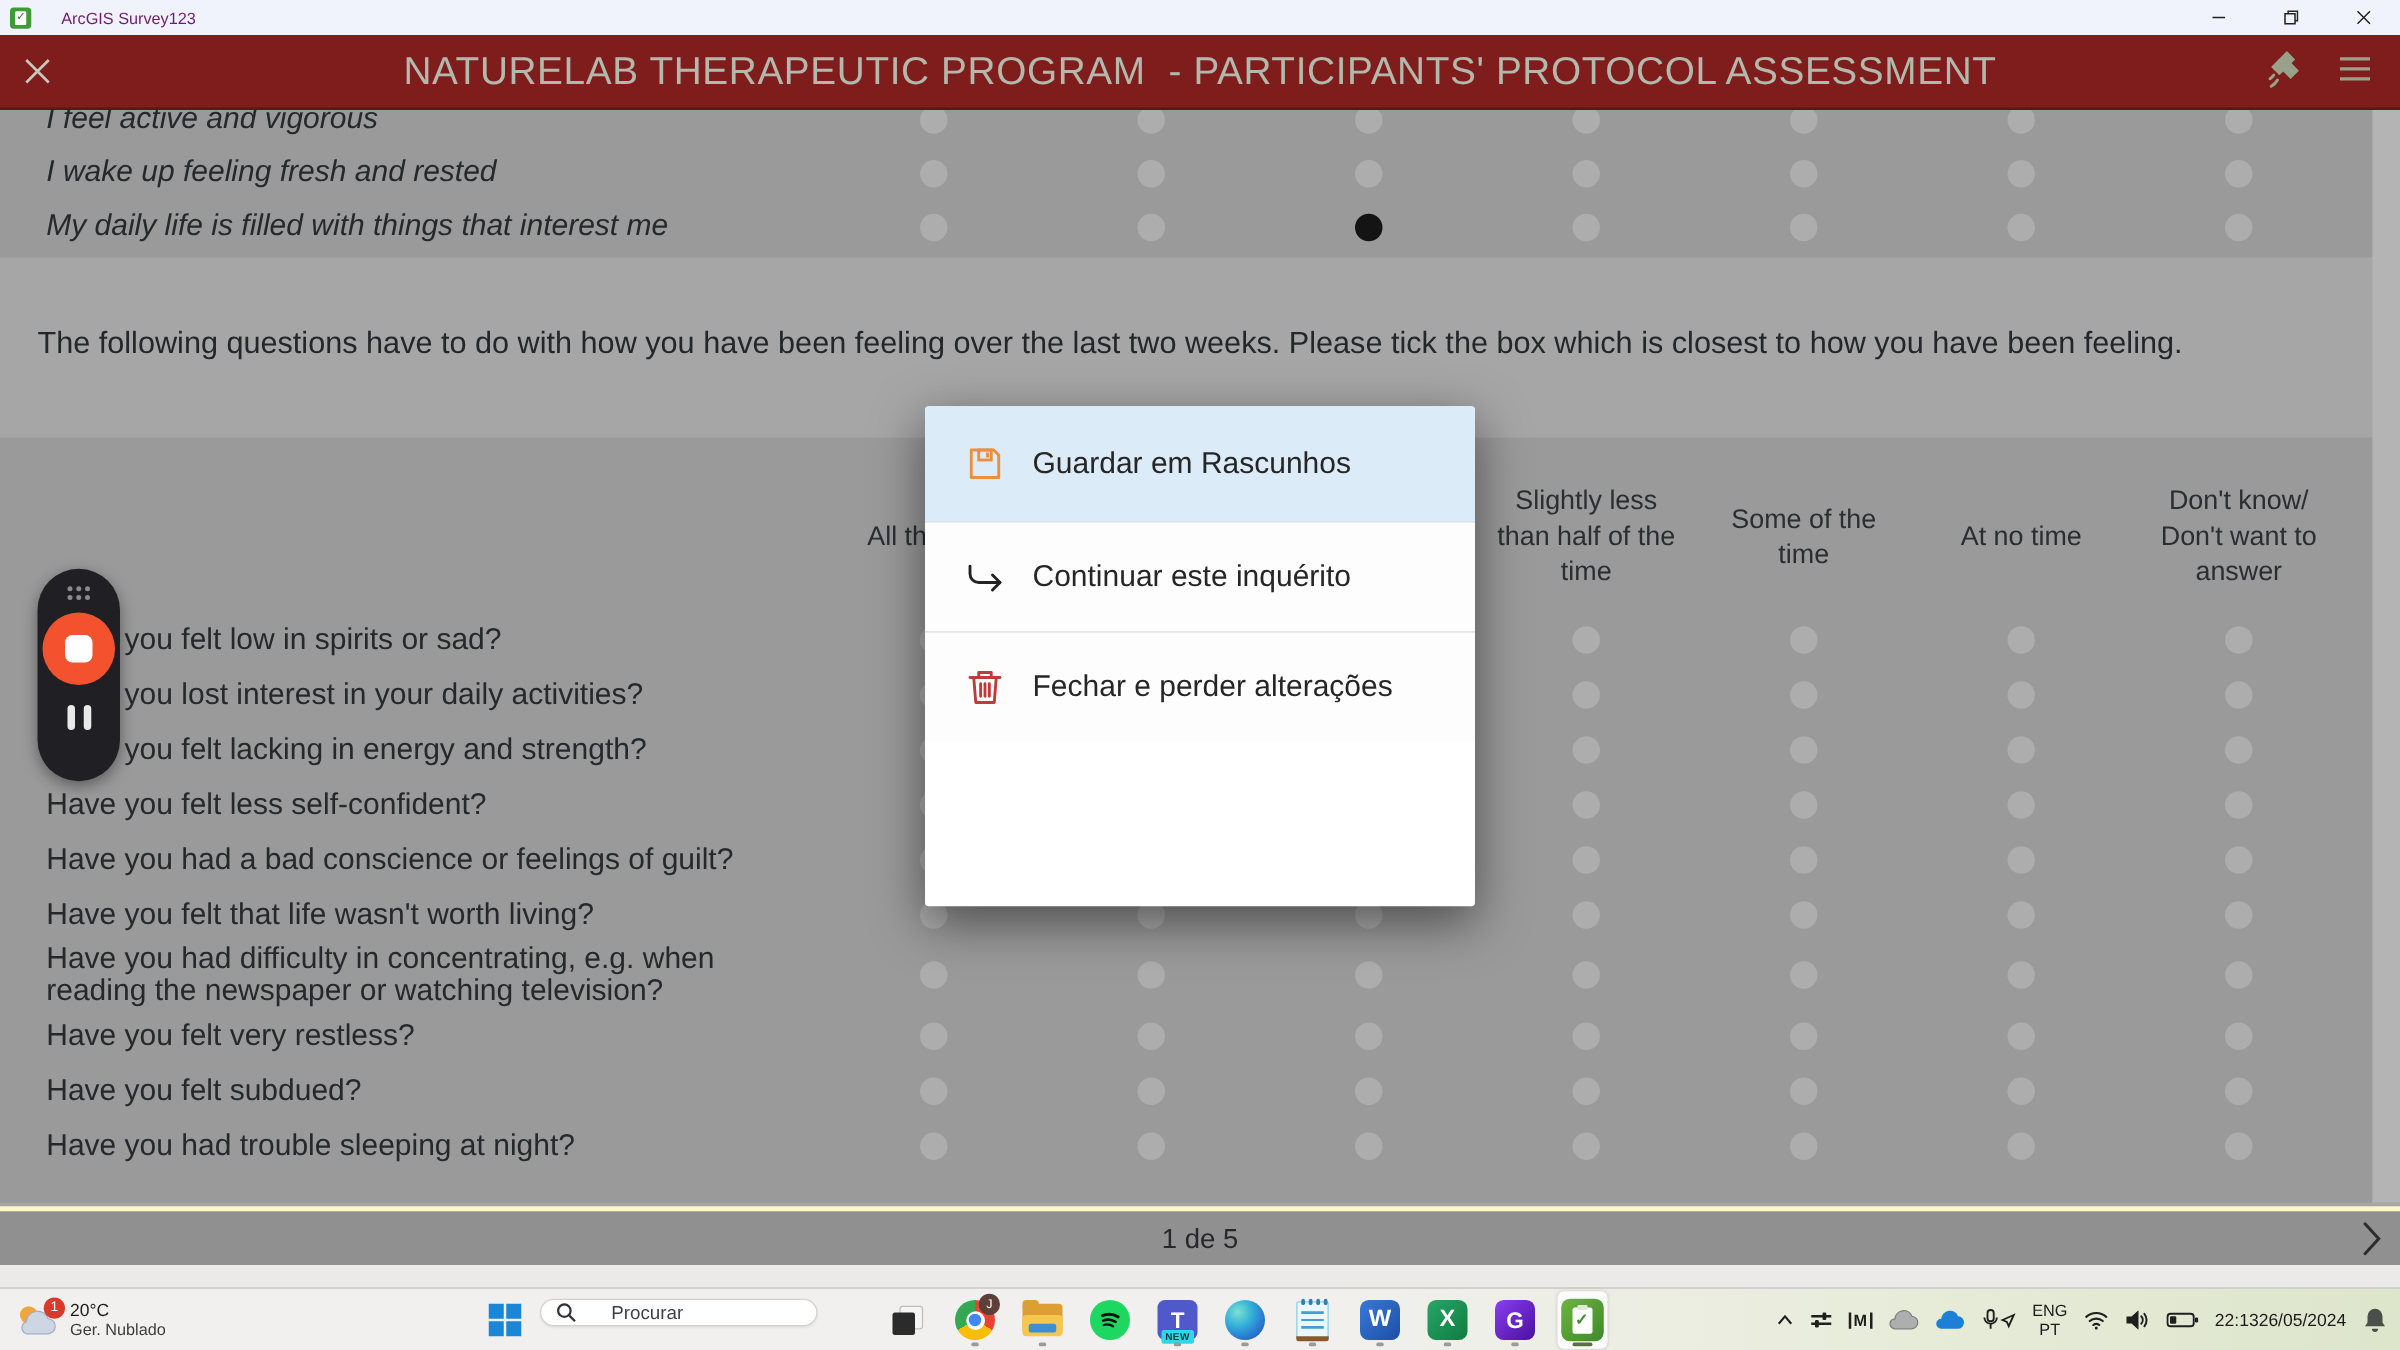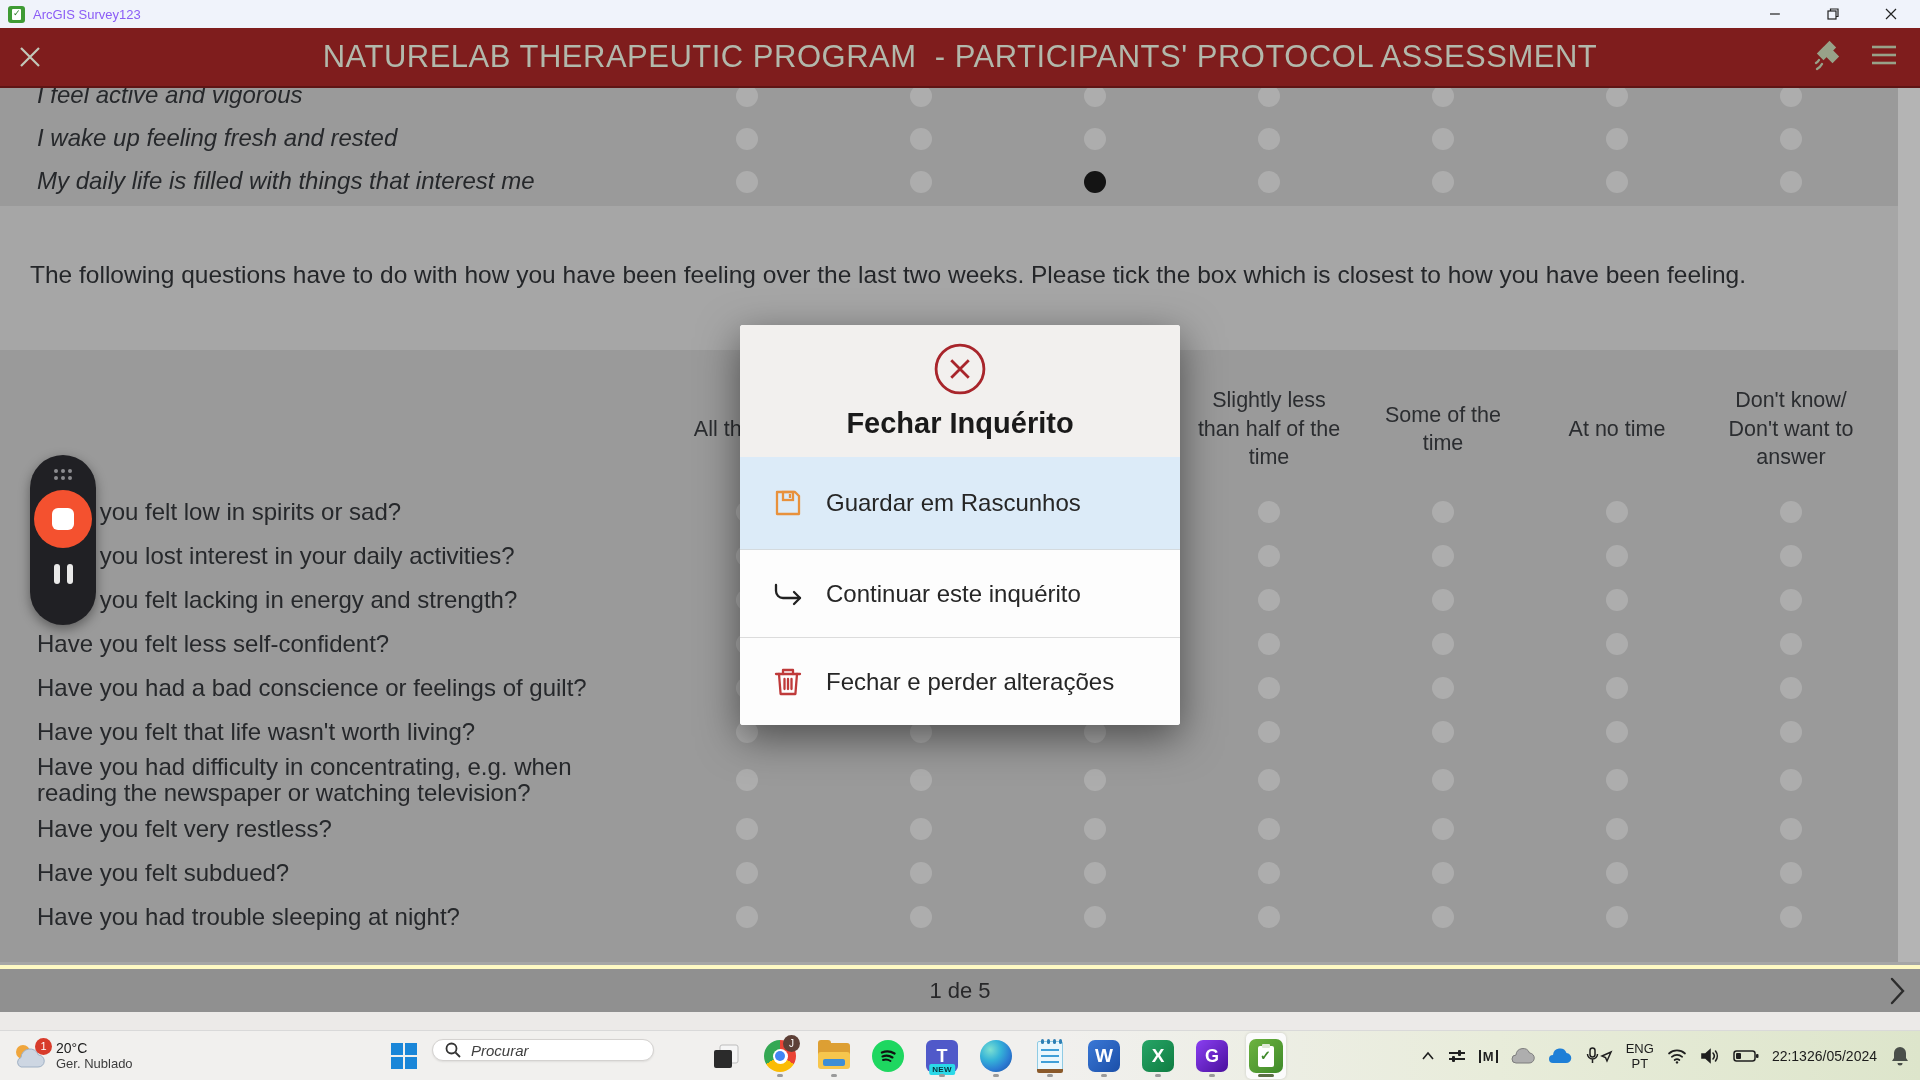--- a/index.html
+++ b/index.html
@@ -5,21 +5,21 @@
   * { margin:0; padding:0; box-sizing:border-box; }
   html,body { width:1920px; height:1080px; overflow:hidden; background:#a6a6a6;
               font-family:"Liberation Sans", sans-serif; }
 
   
   .titlebar { position:absolute; left:0; top:0; width:1920px; height:28px; background:#f0f3fb;
               display:flex; align-items:center; z-index:300; }
   .tb-icon { width:17px; height:17px; margin-left:8px; border-radius:3px; background:#3f9b35; position:relative; }
   .tb-icon:after { content:""; position:absolute; left:4px; top:3px; width:9px; height:11px; background:#fff; border-radius:1px; }
   .tb-icon:before { content:"✓"; position:absolute; left:5px; top:2px; font-size:9px; color:#2e7d28; z-index:1; }
-  .tb-title { margin-left:8px; font-size:13px; color:#8b5cf6; }
+  .tb-title { margin-left:24px; font-size:13px; color:#701a75; }
   .tb-controls { margin-left:auto; display:flex; height:100%; }
   .tb-btn { width:58px; height:100%; display:flex; align-items:center; justify-content:center; color:#222; }
   .tb-btn svg { display:block; }
 
   
   .app-header { position:absolute; left:0; top:28px; width:1920px; height:60px; background:#7f1d1d;
                 border-bottom:2px solid rgba(0,0,0,.25); display:flex; align-items:center; z-index:60; }
   .hdr-x { width:60px; display:flex; align-items:center; justify-content:center; }
   .hdr-title { position:absolute; left:0; right:0; text-align:center; font-size:31px; letter-spacing:.5px;
                color:#b2b8ab; font-weight:400; pointer-events:none; white-space:pre; }
@@ -83,22 +83,22 @@
   .weather { display:flex; align-items:center; gap:8px; padding-left:12px; width:190px; cursor:pointer; }
   .weather-icon { position:relative; width:36px; height:32px; }
   .weather-badge { position:absolute; top:-2px; right:-4px; min-width:17px; height:17px; border-radius:9px;
                    background:#d83b2b; color:#fff; font-size:11px; display:flex; align-items:center; justify-content:center; z-index:2; }
   .weather-txt div:first-child { font-size:14px; color:#1c1c1c; }
   .weather-txt div:last-child { font-size:13px; color:#3c3c3c; }
   .start-btn { position:absolute; left:382px; top:0; height:50px; width:44px; display:flex; align-items:center; justify-content:center; cursor:pointer; }
   .win-logo { display:grid; grid-template-columns:12px 12px; gap:2px; }
   .win-logo i { width:12px; height:12px; background:#1a86d8; }
   .search-box { position:absolute; left:432px; top:8px; width:222px; height:22px; border-radius:17px; background:#fff;
-                border:1px solid #d4d2d0; box-shadow:0 1px 2px rgba(0,0,0,.08); display:flex; align-items:center; gap:10px;
-                padding-left:12px; cursor:pointer;font-style:italic; }
+                border:1px solid #d4d2d0; box-shadow:0 1px 2px rgba(0,0,0,.08); display:flex; align-items:center; gap:28px;
+                padding-left:12px; cursor:pointer; }
   .search-box span { font-size:15px; color:#3f3f3f; }
   .apps { position:absolute; left:706px; top:0; height:50px; display:flex; align-items:center; gap:14px; }
   .app { position:relative; width:40px; height:46px; display:flex; align-items:center; justify-content:center;
          border-radius:5px; cursor:pointer; }
   .app .dot { position:absolute; bottom:2px; left:50%; transform:translateX(-50%); width:6px; height:3px;
               border-radius:2px; background:#9a9a9a; }
   .app.active { background:#fbfbfb; box-shadow:0 0 3px rgba(0,0,0,.15); }
   .app.active .dot { width:16px; background:#5a6e44; }
   .badge-j { position:absolute; top:2px; right:0px; width:17px; height:17px; border-radius:50%; background:#5d4037;
              color:#fff; font-size:10px; display:flex; align-items:center; justify-content:center; }
@@ -546,27 +546,20 @@
   <div class="rec-stop">
       <i></i>
     </div>
   <div class="rec-pause">
       <i></i>
       <i></i>
     </div>
 </div>
 
 <div class="modal">
-  <div class="modal-head">
-    <svg width="56" height="56" viewBox="0 0 48 48" fill="none">
-      <circle cx="24" cy="24" r="20.5" stroke="#a8252b" stroke-width="2.4"></circle>
-      <path d="M16.5 16.5 L31.5 31.5 M31.5 16.5 L16.5 31.5" stroke="#a8252b" stroke-width="2.4"></path>
-    </svg>
-    <div class="modal-title">Fechar Inquérito</div>
-  </div>
 
   <div class="modal-opt opt-save">
     <span class="ico">
       <svg width="32" height="32" viewBox="0 0 32 32" fill="none" stroke="#e8913c" stroke-width="2.3">
         <path d="M5 5 H23 L27 9 V27 H5 Z" stroke-linejoin="round"></path>
         <rect x="11" y="5" width="10" height="8"></rect>
         <path d="M18 7 v4"></path>
       </svg>
     </span>
     <span class="lbl">Guardar em Rascunhos</span>

